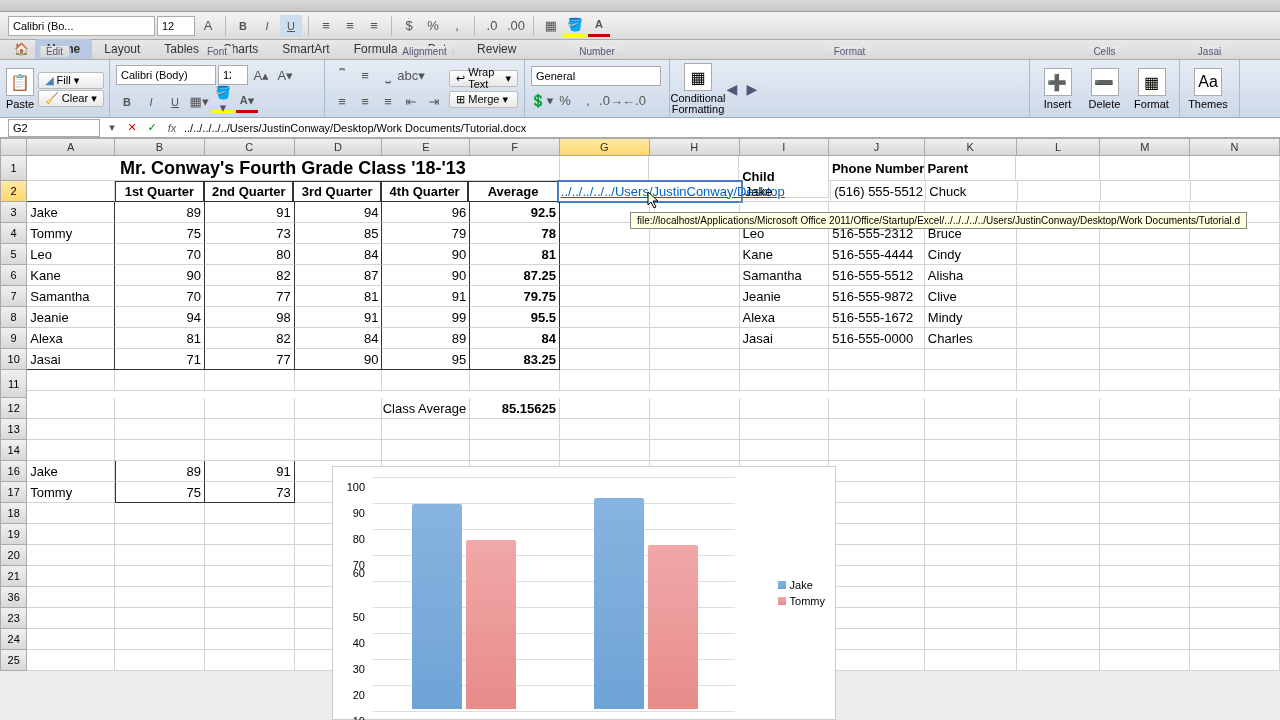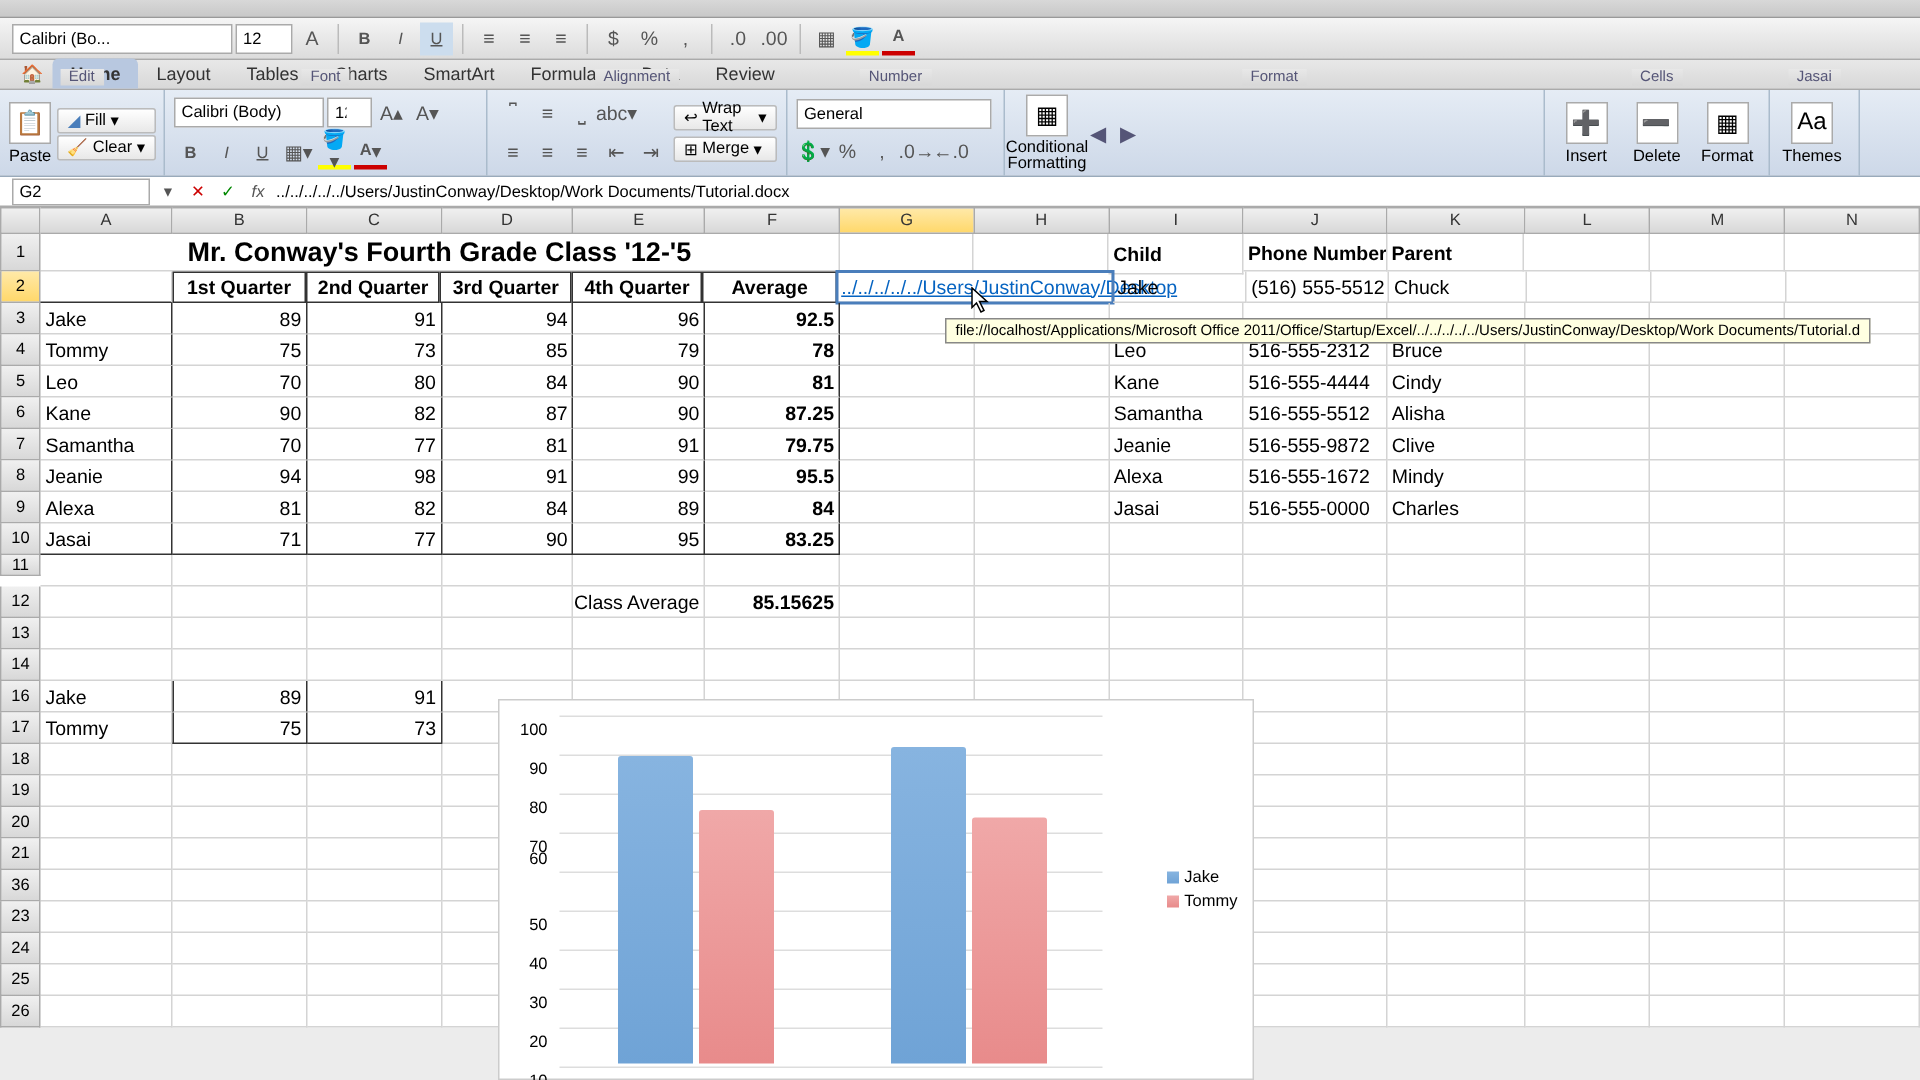--- a/index.html
+++ b/index.html
@@ -277,24 +277,24 @@
       <div class="col-h" style="width: 92px;">I</div>
       <div class="col-h" style="width: 98px;">J</div>
       <div class="col-h" style="width: 94px;">K</div>
       <div class="col-h" style="width: 86px;">L</div>
       <div class="col-h" style="width: 92px;">M</div>
       <div class="col-h" style="width: 92px;">N</div>
     </div>
   <div id="rows">
       <div class="row" style="height:25px">
         <div class="row-h" style="height:25px">1</div>
-        <div class="cell title" style="width:546px;height:25px">Mr. Conway's Fourth Grade Class '12-'5</div>
+        <div class="cell title" style="width:546px;height:25px">Mr. Conway's Fourth Grade Class '18-'13</div>
         <div class="cell" style="width:92px;height:25px"></div>
         <div class="cell" style="width:92px;height:25px"></div>
-        <div class="cell bold" style="width:92px;height:27px">Child</div>
+        <div class="cell bold" style="width:92px;height:42px">Child</div>
         <div class="cell bold" style="width:98px;height:25px">Phone Number</div>
         <div class="cell bold" style="width:94px;height:25px">Parent</div>
         <div class="cell" style="width:86px;height:25px"></div>
         <div class="cell" style="width:92px;height:25px"></div>
         <div class="cell" style="width:92px;height:25px"></div>
       </div>
       <div class="row">
         <div class="row-h sel">2</div>
         <div class="cell tb-border-b" style="width:90px"></div>
         <div class="cell c bold tb-border" style="width:92px">1st Quarter</div>
@@ -440,21 +440,21 @@
         <div class="cell " style="width:92px"></div>
         <div class="cell " style="width:92px"></div>
         <div class="cell " style="width:92px"></div>
         <div class="cell " style="width:98px"></div>
         <div class="cell " style="width:94px"></div>
         <div class="cell " style="width:86px"></div>
         <div class="cell " style="width:92px"></div>
         <div class="cell " style="width:92px"></div>
       </div>
       <div class="row">
-        <div class="row-h" style="height:14px">11</div>
+        <div class="row-h" style="height:28px">11</div>
         <div class="cell " style="width:90px"></div>
         <div class="cell " style="width:92px"></div>
         <div class="cell " style="width:92px"></div>
         <div class="cell " style="width:90px"></div>
         <div class="cell " style="width:90px"></div>
         <div class="cell " style="width:92px"></div>
         <div class="cell " style="width:92px"></div>
         <div class="cell " style="width:92px"></div>
         <div class="cell " style="width:92px"></div>
         <div class="cell " style="width:98px"></div>
@@ -662,37 +662,20 @@
         <div class="cell " style="width:92px"></div>
         <div class="cell " style="width:92px"></div>
         <div class="cell " style="width:98px"></div>
         <div class="cell " style="width:94px"></div>
         <div class="cell " style="width:86px"></div>
         <div class="cell " style="width:92px"></div>
         <div class="cell " style="width:92px"></div>
       </div>
       <div class="row">
         <div class="row-h" style="height:21px">25</div>
-        <div class="cell " style="width:90px"></div>
-        <div class="cell " style="width:92px"></div>
-        <div class="cell " style="width:92px"></div>
-        <div class="cell " style="width:90px"></div>
-        <div class="cell " style="width:90px"></div>
-        <div class="cell " style="width:92px"></div>
-        <div class="cell " style="width:92px"></div>
-        <div class="cell " style="width:92px"></div>
-        <div class="cell " style="width:92px"></div>
-        <div class="cell " style="width:98px"></div>
-        <div class="cell " style="width:94px"></div>
-        <div class="cell " style="width:86px"></div>
-        <div class="cell " style="width:92px"></div>
-        <div class="cell " style="width:92px"></div>
-      </div>
-      <div class="row">
-        <div class="row-h" style="height:21px">26</div>
         <div class="cell " style="width:90px"></div>
         <div class="cell " style="width:92px"></div>
         <div class="cell " style="width:92px"></div>
         <div class="cell " style="width:90px"></div>
         <div class="cell " style="width:90px"></div>
         <div class="cell " style="width:92px"></div>
         <div class="cell " style="width:92px"></div>
         <div class="cell " style="width:92px"></div>
         <div class="cell " style="width:92px"></div>
         <div class="cell " style="width:98px"></div>

